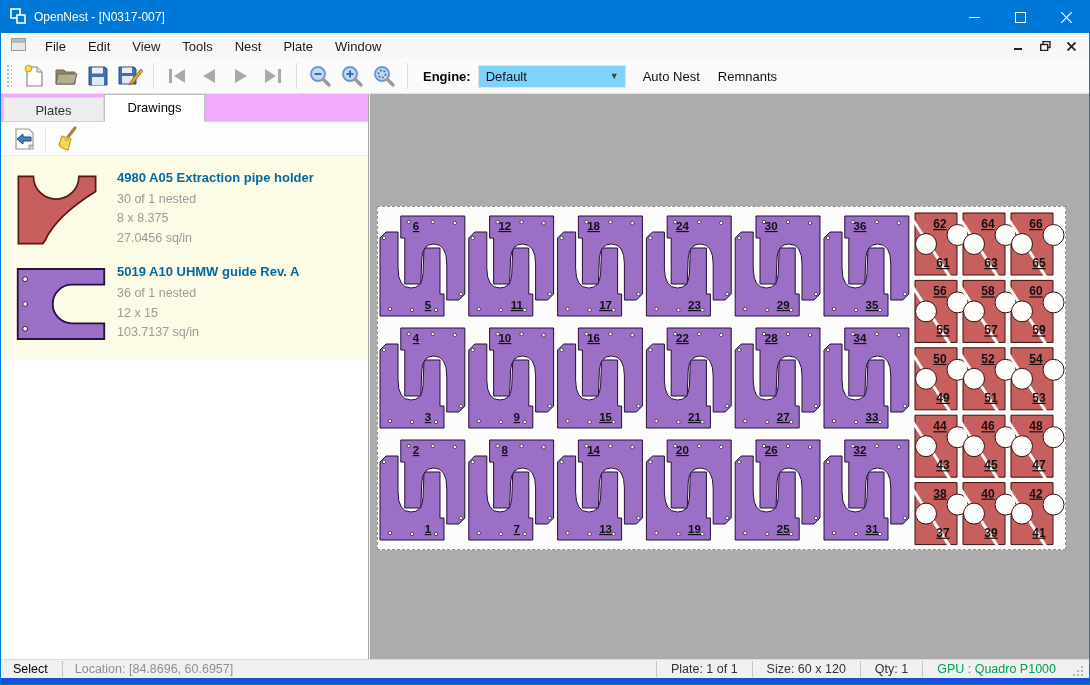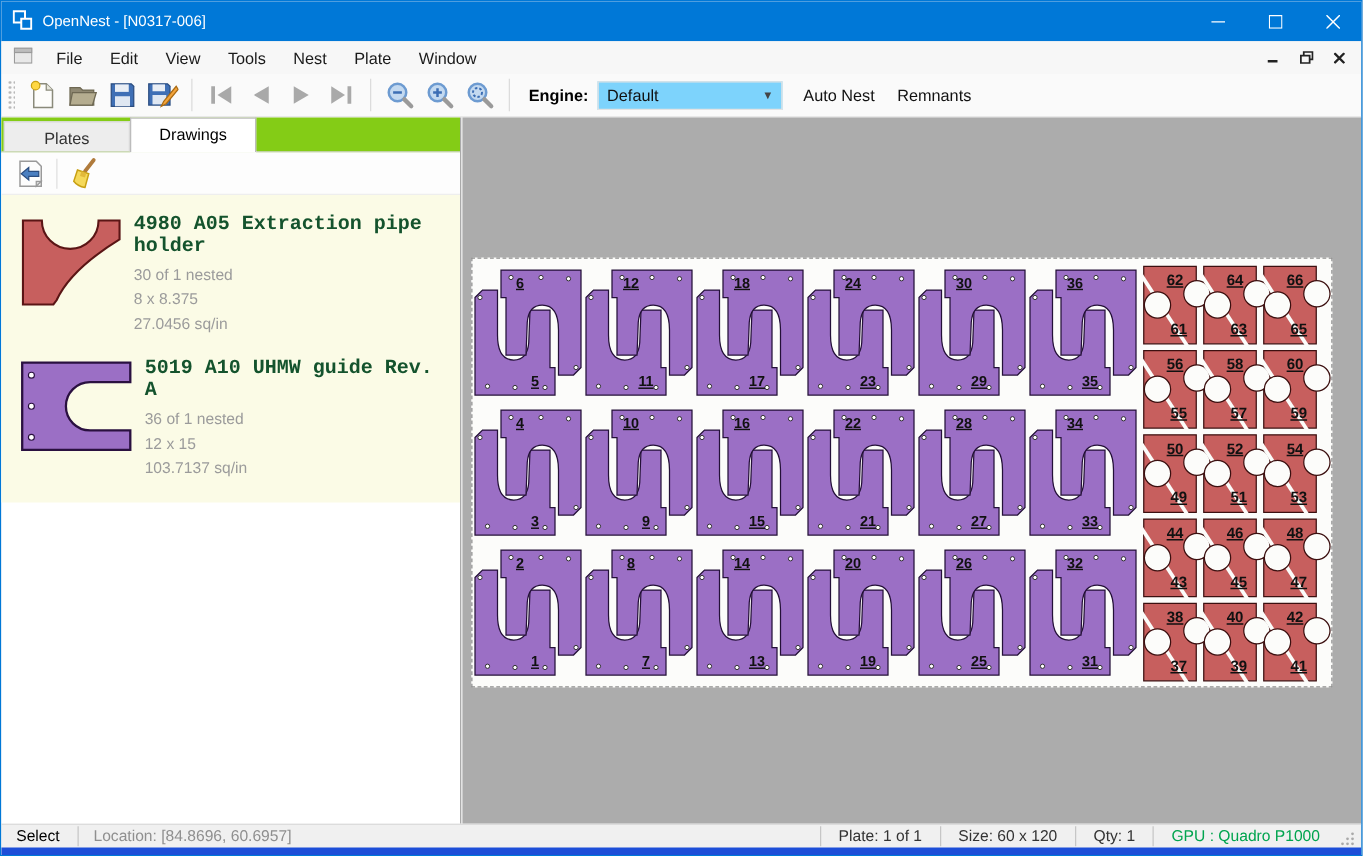--- a/index.html
+++ b/index.html
@@ -36,32 +36,32 @@
   .tbar-sep { width:1px; height:26px; background:#dcdcdc; margin:0 7px; }
   .engine-label { font-weight:bold; font-size:13px; margin:0 7px 0 8px; }
   .engine-combo { width:148px; height:23px; background:#7dd3fc; border:1px solid #e3e3e3;
     display:flex; align-items:center; font-size:13px; padding-left:7px; color:#111; }
   .engine-combo .arrow { margin-left:auto; padding-right:6px; color:#444; font-size:9px; }
   .text-btn { font-size:13px; padding:5px 9px; color:#111; }
   
   #main { position:absolute; left:0; top:93px; right:0; bottom:25px; }
   
   #left-panel { position:absolute; left:0; top:0; width:368px; bottom:0; background:#fff; border-right:1px solid #aaa; }
-  #tabstrip { height:28px; background:#84cc16; display:flex; align-items:flex-end; border-bottom:1px solid #d4d4d4; }
+  #tabstrip { height:28px; background:#f0abfc; display:flex; align-items:flex-end; border-bottom:1px solid #d4d4d4; }
   .tab { font-size:13px; text-align:center; padding:5px 0 6px 0; width:101px; }
   .tab.inactive { background:#ededed; border:1px solid #d9d9d9; border-bottom:none; height:24px; margin-left:2px; color:#333; }
   .tab.active { background:#fff; border:1px solid #bcbcbc; border-bottom:1px solid #fff; height:28px; margin-bottom:-1px; position:relative; }
   #panel-toolbar { height:34px; display:flex; align-items:center; background:#fdfdfd; border-bottom:1px solid #eee; padding-left:8px; }
   .panel-tool-btn { width:30px; height:28px; display:flex; align-items:center; justify-content:center; }
   .panel-sep { width:1px; height:24px; background:#e0e0e0; margin:0 6px; }
   #drawing-list { background:#fbfbe6; padding:6px 4px 10px 6px; }
   .drawing-item { display:flex; padding:6px 2px 8px 2px; }
   .thumb-box { width:108px; display:flex; align-items:flex-start; justify-content:flex-start; padding:4px 8px 0 6px; }
   .drawing-info { padding-top:2px; }
-  .drawing-title { font-size:16px; font-weight:bold; color:#14532d; margin-bottom:5px;font-family:Liberation Mono, monospace; }
+  .drawing-title { font-size:13px; font-weight:bold; color:#0369a1; margin-bottom:5px; }
   .drawing-meta { font-size:12.5px; color:#9b9b9b; line-height:1.55; }
   
   #canvas { position:absolute; left:369px; top:0; right:0; bottom:0; background:#acacac; overflow:hidden; }
   #plate {
     position:absolute; left:7px; top:112px; width:689px; height:344px;
     background:#fcfcfa; border:1px dashed #8f8f8f;
   }
   #plate svg { position:absolute; left:0; top:0; }
   
   #statusbar {
@@ -82,21 +82,21 @@
 
 <div id="window">
 
   <div id="titlebar">
     <span class="app-icon">
       <svg width="16" height="16" viewBox="0 0 16 16">
         <rect x="1" y="1" width="9" height="9" fill="none" stroke="#fff" stroke-width="1.6"></rect>
         <rect x="7" y="7" width="8" height="8" fill="#0078d7" stroke="#fff" stroke-width="1.6"></rect>
       </svg>
     </span>
-    <span>OpenNest - [N0317-006]</span>
+    <span>OpenNest - [N0317-007]</span>
     <div class="tb-buttons">
       <div class="tb-btn">
         <svg width="11" height="11" viewBox="0 0 11 11">
             <line x1="0" y1="5.5" x2="11" y2="5.5" stroke="#fff" stroke-width="1"></line>
           </svg>
       </div>
       <div class="tb-btn">
         <svg width="11" height="11" viewBox="0 0 11 11">
             <rect x="0.5" y="0.5" width="10" height="10" fill="none" stroke="#fff" stroke-width="1"></rect>
           </svg>

